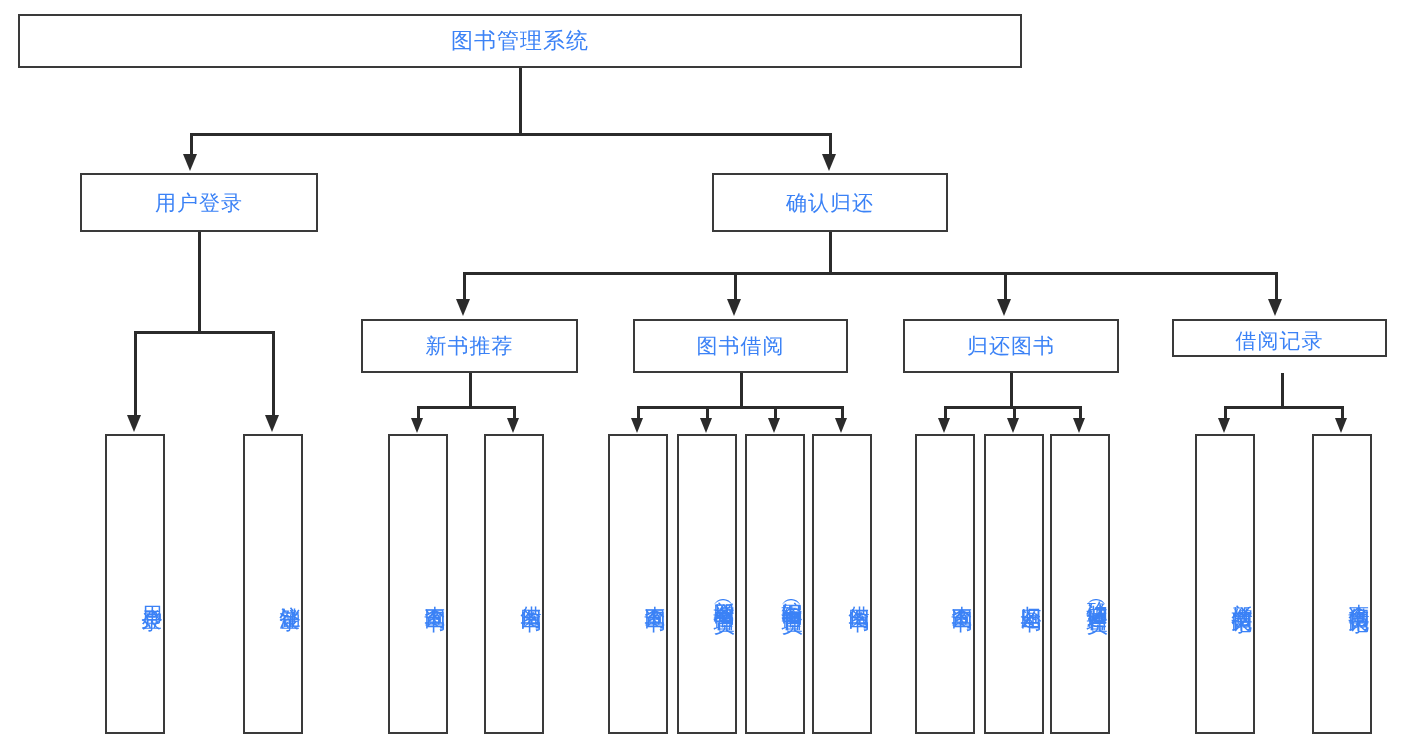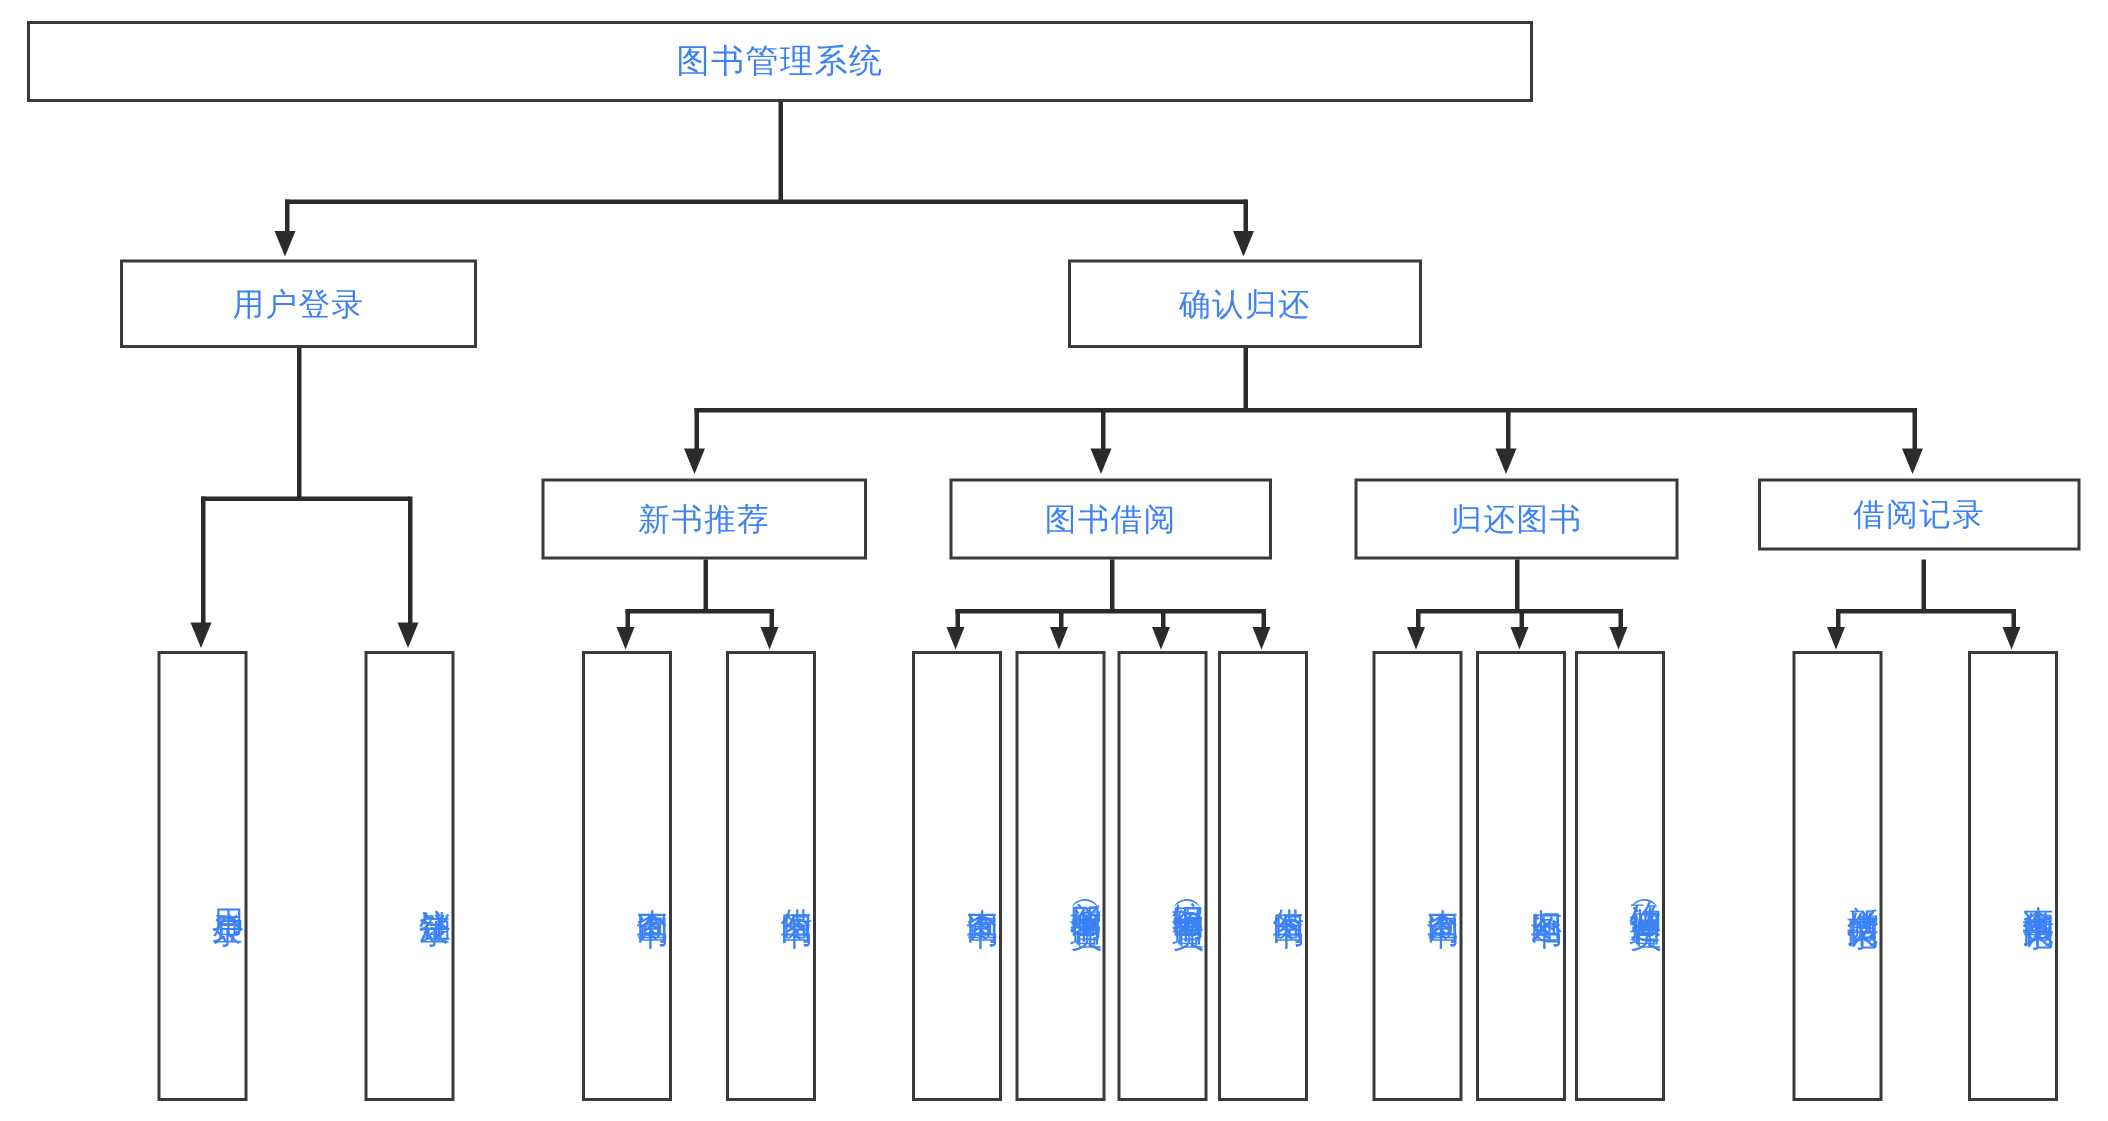--- a/index.html
+++ b/index.html
@@ -140,21 +140,21 @@
 
   <div class="node horiz" style="left:361px; top:319px; width:217px; height:54px;">
     <span>新书推荐</span>
   </div>
   <div class="node horiz" style="left:633px; top:319px; width:215px; height:54px;">
     <span>图书借阅</span>
   </div>
   <div class="node horiz" style="left:903px; top:319px; width:216px; height:54px;">
     <span>归还图书</span>
   </div>
-  <div class="node horiz" style="left:1172px; top:319px; width:215px; height:48px;">
+  <div class="node horiz" style="left:1172px; top:319px; width:215px; height:38px;align-items:flex-end;">
     <span>借阅记录</span>
   </div>
 
   <div class="vline" style="left:469px; top:373px; height:35px;"></div>
   <div class="hline" style="left:417px; top:406px; width:98px;"></div>
   <div class="vline" style="left:417px; top:406px; height:13px;"></div>
   <div class="arrow-sm" style="left:411px; top:418px;"></div>
   <div class="vline" style="left:513px; top:406px; height:13px;"></div>
   <div class="arrow-sm" style="left:507px; top:418px;"></div>
 

